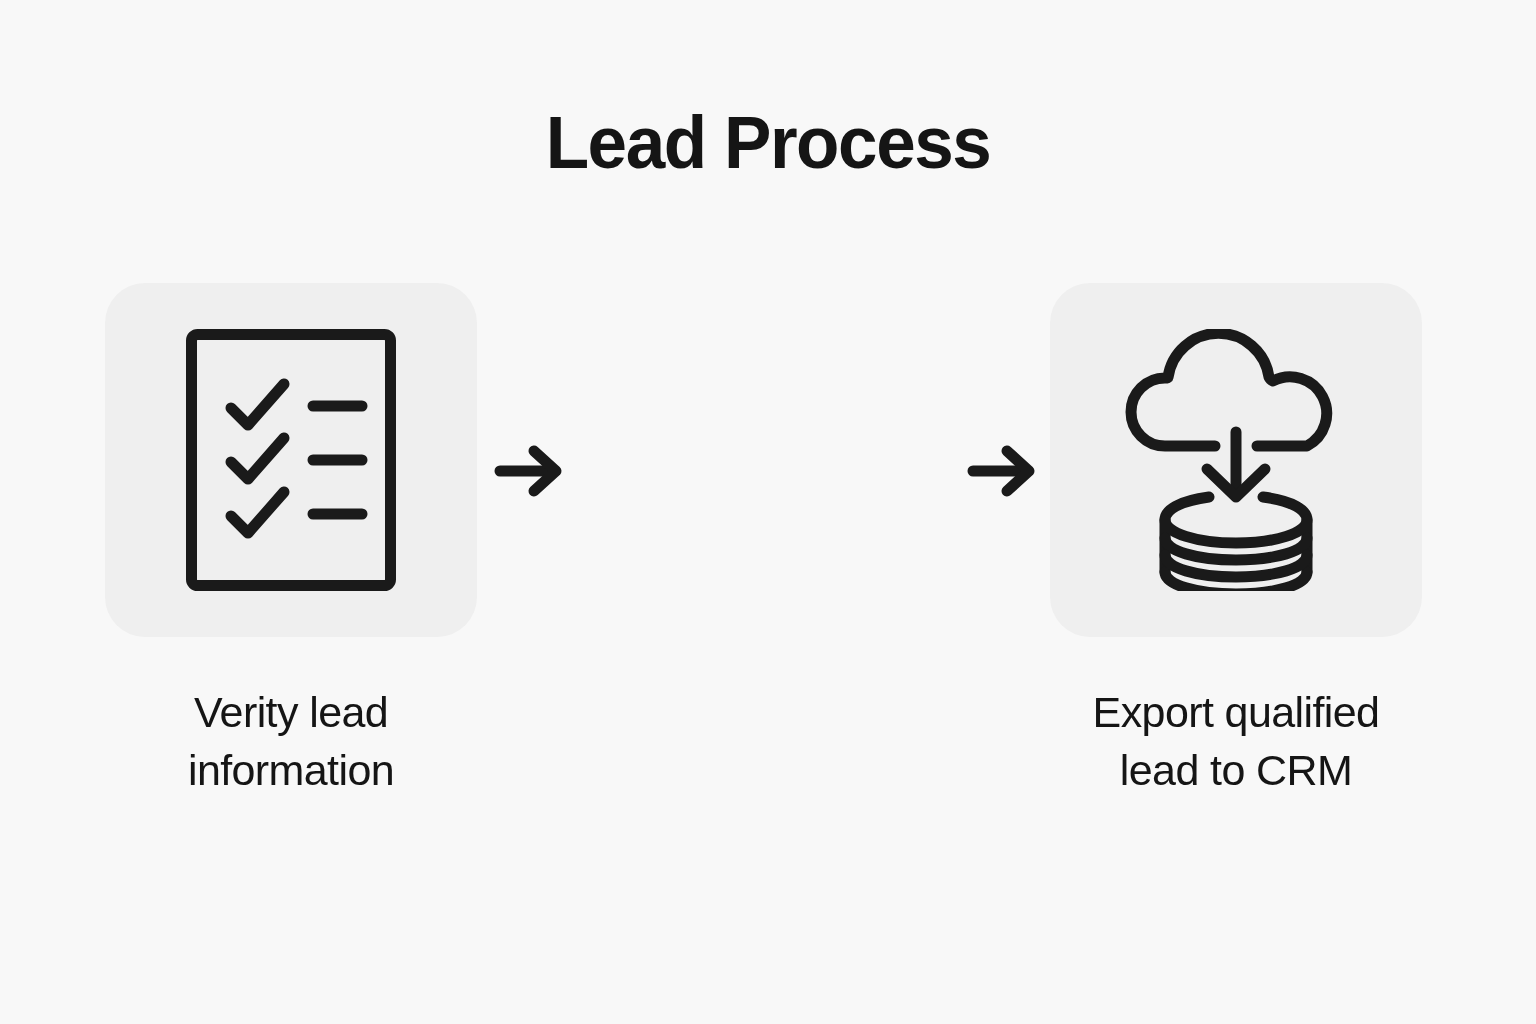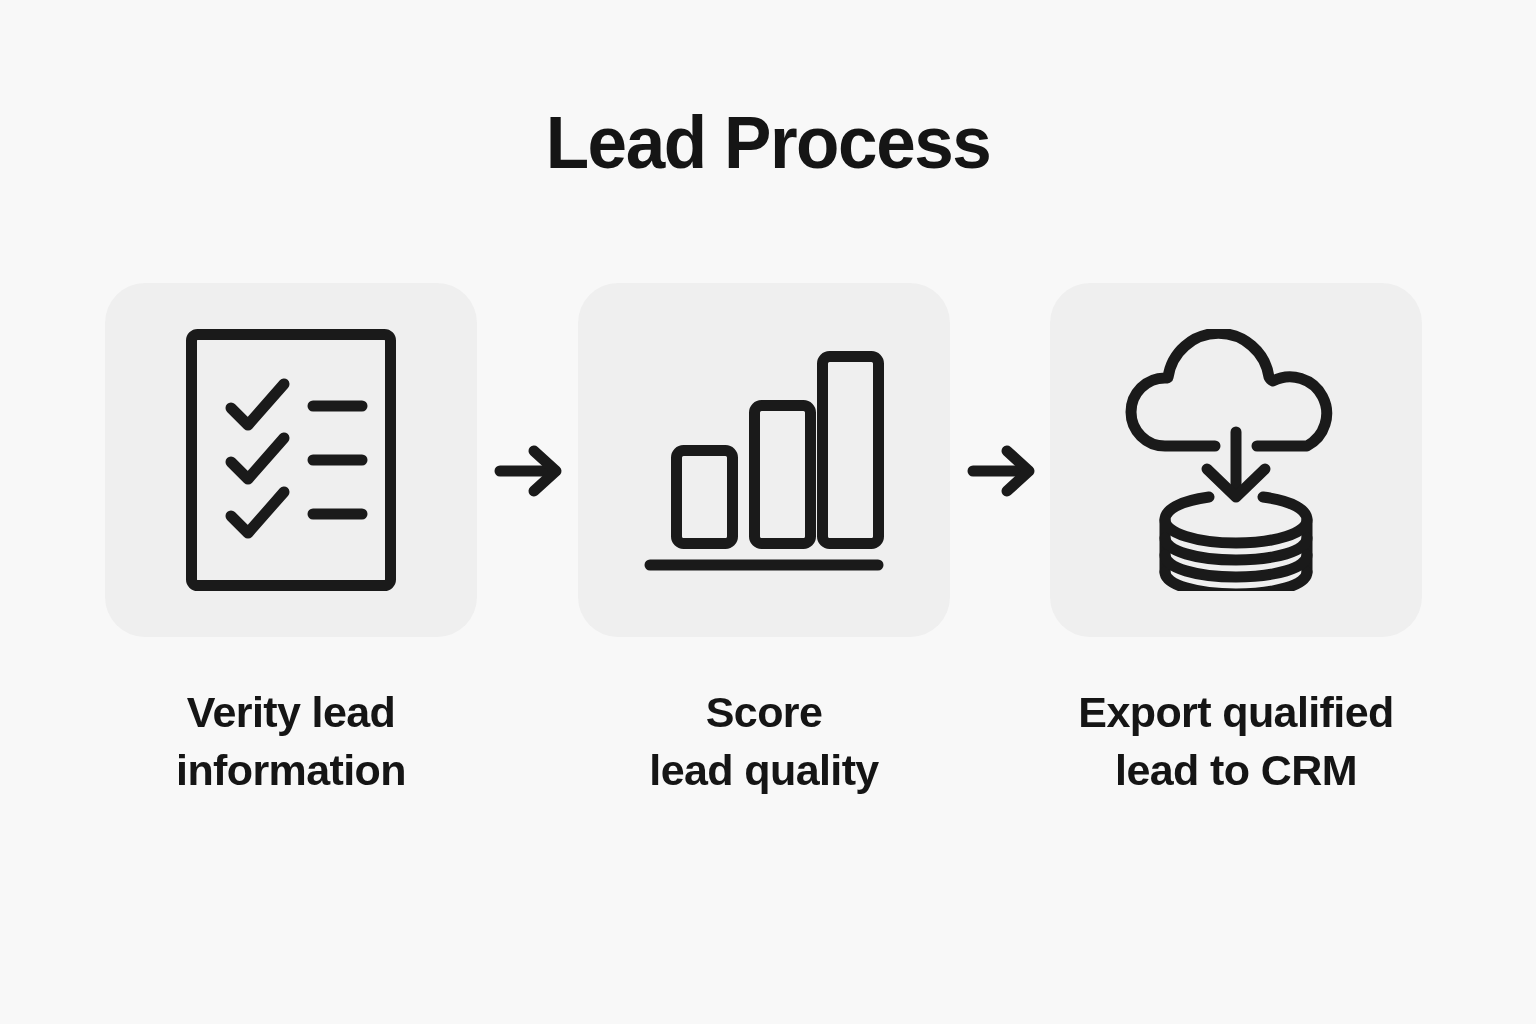--- a/index.html
+++ b/index.html
@@ -68,21 +68,21 @@
   }
 
   .card svg {
     display: block;
   }
 
   .caption {
     margin-top: 46px;
     text-align: center;
     font-size: 43px;
-    font-weight: 700;
+    font-weight: 400;
     line-height: 1.35;
     color: #151515;
     letter-spacing: -0.6px;
     white-space: pre-line;
   }
 
   
   .arrow {
     position: absolute;
     top: 440px;
@@ -116,38 +116,20 @@
 
             <polyline points="45,187 62,204 98,163"></polyline>
             <line x1="127" y1="185" x2="176" y2="185"></line>
           </svg>
         </span>
       </div>
       <div class="caption">Verity lead
 information</div>
     </div>
 
-    <div class="step step-2">
-      <div class="card">
-        <span>
-          <svg width="240" height="228" viewBox="0 0 240 228" fill="none" stroke="#1a1a1a" stroke-width="11" stroke-linecap="round" stroke-linejoin="round">
-
-            <rect x="32.5" y="104.5" width="56" height="93" rx="7" ry="7"></rect>
-
-            <rect x="110.5" y="59.5" width="56" height="138" rx="7" ry="7"></rect>
-
-            <rect x="188.5" y="10.5" width="56" height="187" rx="7" ry="7" transform="translate(-10,0)"></rect>
-
-            <line x1="6" y1="219" x2="234" y2="219"></line>
-          </svg>
-        </span>
-      </div>
-      <div class="caption">Score
-lead quality</div>
-    </div>
 
     <div class="step step-3">
       <div class="card">
         <span>
           <svg width="226" height="262" viewBox="0 0 226 262" fill="none" stroke="#1a1a1a" stroke-width="11" stroke-linecap="round" stroke-linejoin="round">
 
             <path d="M 92 117
                      L 42 117
                      A 34 34 0 0 1 42 49
                      A 8 8 0 0 0 45 48.5

